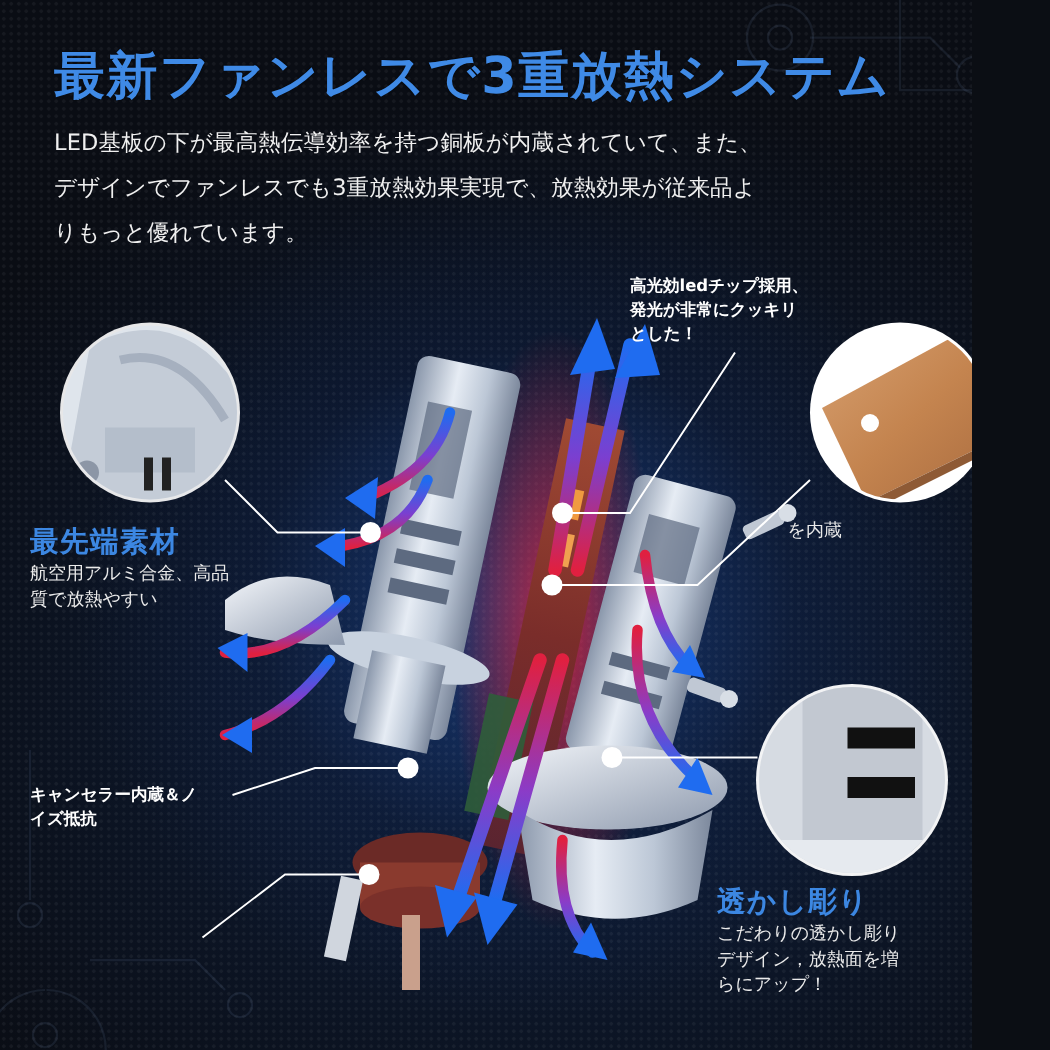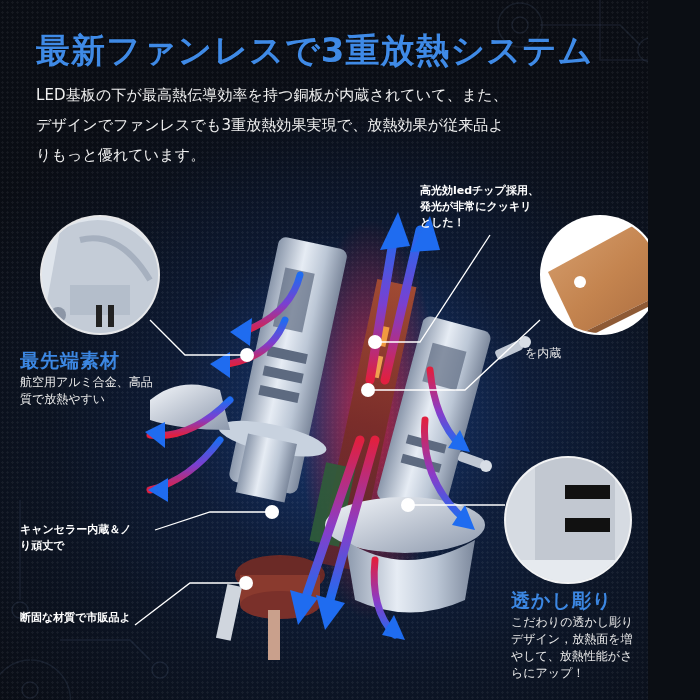--- a/index.html
+++ b/index.html
@@ -243,27 +243,25 @@
     <div class="body">航空用アルミ合金、高品</div>
     <div class="body">質で放熱やすい</div>
   </div>
 
   <div class="callout" style="left:525px; top:345px; width:170px;">
     <div class="body">を内蔵</div>
   </div>
 
   <div class="callout" style="left:20px; top:522px; width:140px;">
     <div class="plain">キャンセラー内蔵＆ノ</div>
-    <div class="plain">り頑丈で</div>
+    <div class="plain">イズ抵抗</div>
   </div>
 
   <div class="callout" style="left:20px; top:610px; width:140px;">
-    <div class="plain">断固な材質で市販品よ</div>
-  </div>
-
-  <div class="callout" style="left:511px; top:588px; width:135px;">
+  </div>
+
+  <div class="callout" style="left:478px; top:588px; width:135px;">
     <div class="head">透かし彫り</div>
     <div class="body">こだわりの透かし彫り</div>
     <div class="body">デザイン，放熱面を増</div>
-    <div class="body">やして、放熱性能がさ</div>
     <div class="body">らにアップ！</div>
   </div>
 </div>
 
 </body></html>

